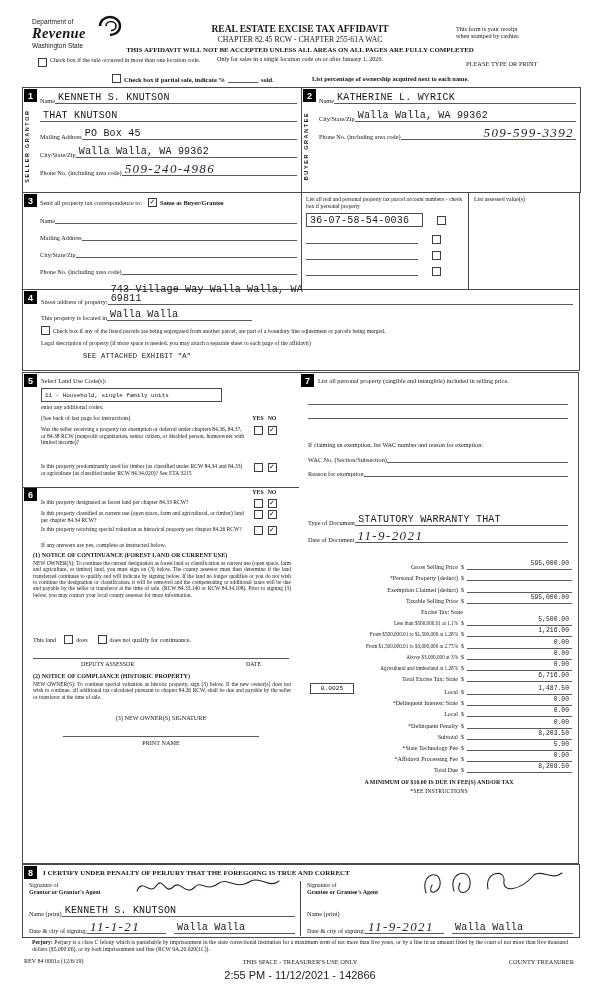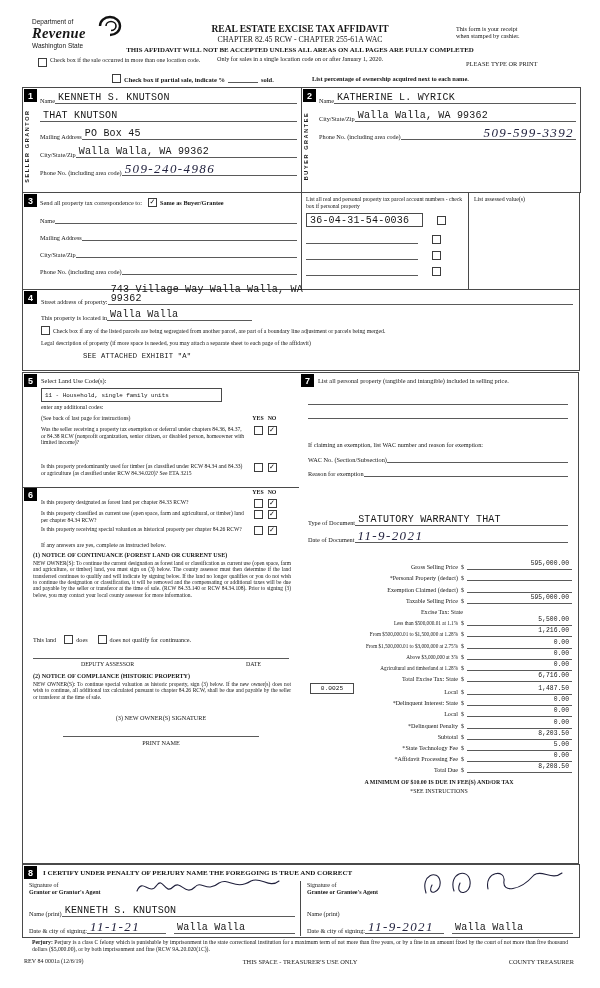--- a/index.html
+++ b/index.html
@@ -141,21 +141,21 @@
         </div>
         <div class="frow" style="height:17px;margin-right:4px;">
           <span class="lab">Phone No. (including area code)</span>
           <span class="val"></span>
         </div>
       </div>
     </div>
     <div style="position:relative;width:158px;border-right:1px solid #4a4a4a;padding:3px 4px;">
       <div class="tiny">List all real and personal property tax parcel account numbers - check box if personal property</div>
       <div style="display:flex;align-items:center;margin-top:4px;">
-        <span style="border:1px solid #4a4a4a;width:112px;height:12px;display:flex;align-items:center;padding-left:3px;" class="typed">36-04-31-54-0036</span>
+        <span style="border:1px solid #4a4a4a;width:112px;height:12px;display:flex;align-items:center;padding-left:3px;" class="typed">36-07-58-54-0036</span>
         <span class="cb" style="margin-left:14px;"></span>
       </div>
       <div style="display:flex;align-items:flex-end;margin-top:7px;">
         <span class="uline" style="width:112px;height:9px;"></span>
         <span class="cb" style="margin-left:14px;"></span>
       </div>
       <div style="display:flex;align-items:flex-end;margin-top:6px;">
         <span class="uline" style="width:112px;height:9px;"></span>
         <span class="cb" style="margin-left:14px;"></span>
       </div>
@@ -167,21 +167,21 @@
     <div style="flex:1;padding:3px 5px;">
       <div style="font-size:5.9px;">List assessed value(s)</div>
     </div>
   </div>
 
   <div class="sec" style="left:22px;top:289px;width:556px;height:80px;">
     <div class="numbox" style="left:1px;top:1px;">4</div>
     <div style="margin-left:18px;padding-top:3px;">
       <div class="frow" style="height:12px;margin-right:6px;">
         <span class="lab">Street address of property:</span>
-        <span class="val typed" style="flex:none;width:210px;">743 Village Way Walla Walla, WA 99362</span>
+        <span class="val typed" style="flex:none;width:210px;">743 Village Way Walla Walla, WA 69811</span>
         <span class="val"></span>
       </div>
       <div class="frow" style="height:13px;margin:3px 6px 0 0;">
         <span class="lab">This property is located in</span>
         <span class="val typed" style="flex:none;width:140px;">Walla Walla</span>
       </div>
       <div style="display:flex;margin-top:5px;font-size:5.8px;align-items:center;">
         <span class="cb" style="margin-right:3px;"></span>
         <span>Check box if any of the listed parcels are being segregated from another parcel, are part of a boundary line adjustment or parcels being merged.</span>
       </div>
@@ -395,21 +395,21 @@
           <span class="xval">8,208.50</span>
         </div>
     </div>
 
     <div class="abs c b" style="left:6px;top:406px;width:266px;font-size:5.9px;">A MINIMUM OF $10.00 IS DUE IN FEE(S) AND/OR TAX</div>
     <div class="abs c" style="left:6px;top:415px;width:266px;font-size:5.9px;">*SEE INSTRUCTIONS</div>
   </div>
 
   <div class="sec" style="left:22px;top:864px;width:556px;height:72px;">
     <div class="numbox" style="left:1px;top:1px;">8</div>
-    <div class="abs b" style="left:20px;top:4px;font-size:7px;">I CERTIFY UNDER PENALTY OF PERJURY NAME THE FOREGOING IS TRUE AND CORRECT</div>
+    <div class="abs b" style="left:20px;top:4px;font-size:7px;">I CERTIFY UNDER PENALTY OF PERJURY THAT THE FOREGOING IS TRUE AND CORRECT</div>
     <div class="abs" style="left:277px;top:16px;width:1px;height:55px;background:#4a4a4a;"></div>
 
     <div class="abs" style="left:6px;top:17px;width:130px;font-size:6px;line-height:7px;">
       <span>Signature of</span><br>
       <span class="b">Grantor or Grantor's Agent</span>
     </div>
     <svg class="sig abs" style="left:110px;top:8px;" width="150" height="26" viewBox="0 0 150 26">
       <path d="M4 18 C 10 4, 16 24, 24 12 C 30 4, 32 22, 40 14 C 48 6, 52 24, 62 14 C 68 7, 74 20, 86 10 C 96 4, 102 18, 118 8 C 128 3, 136 16, 146 8"></path>
     </svg>
 
@@ -443,14 +443,15 @@
 
   <div class="abs" style="left:32px;top:939px;width:536px;font-size:5.7px;line-height:6.6px;text-align:justify;">
     <span class="b">Perjury:</span>
     <span>Perjury is a class C felony which is punishable by imprisonment in the state correctional institution for a maximum term of not more than five years, or by a fine in an amount fixed by the court of not more than five thousand dollars ($5,000.00), or by both imprisonment and fine (RCW 9A.20.020(1C)).</span>
   </div>
 
   <div class="abs" style="left:24px;top:958px;font-size:6px;">REV 84 0001a (12/6/19)</div>
   <div class="abs c" style="left:180px;top:958px;width:240px;font-size:6.4px;">THIS SPACE - TREASURER'S USE ONLY</div>
   <div class="abs" style="right:26px;top:958px;font-size:6.4px;">COUNTY TREASURER</div>
 
+  <div class="abs c" style="left:0;top:969px;width:600px;font:11px 'Liberation Sans',sans-serif;color:#222;">2:55 PM - 11/12/2021 - 142866</div>
 
 </div>
 
 </body></html>

